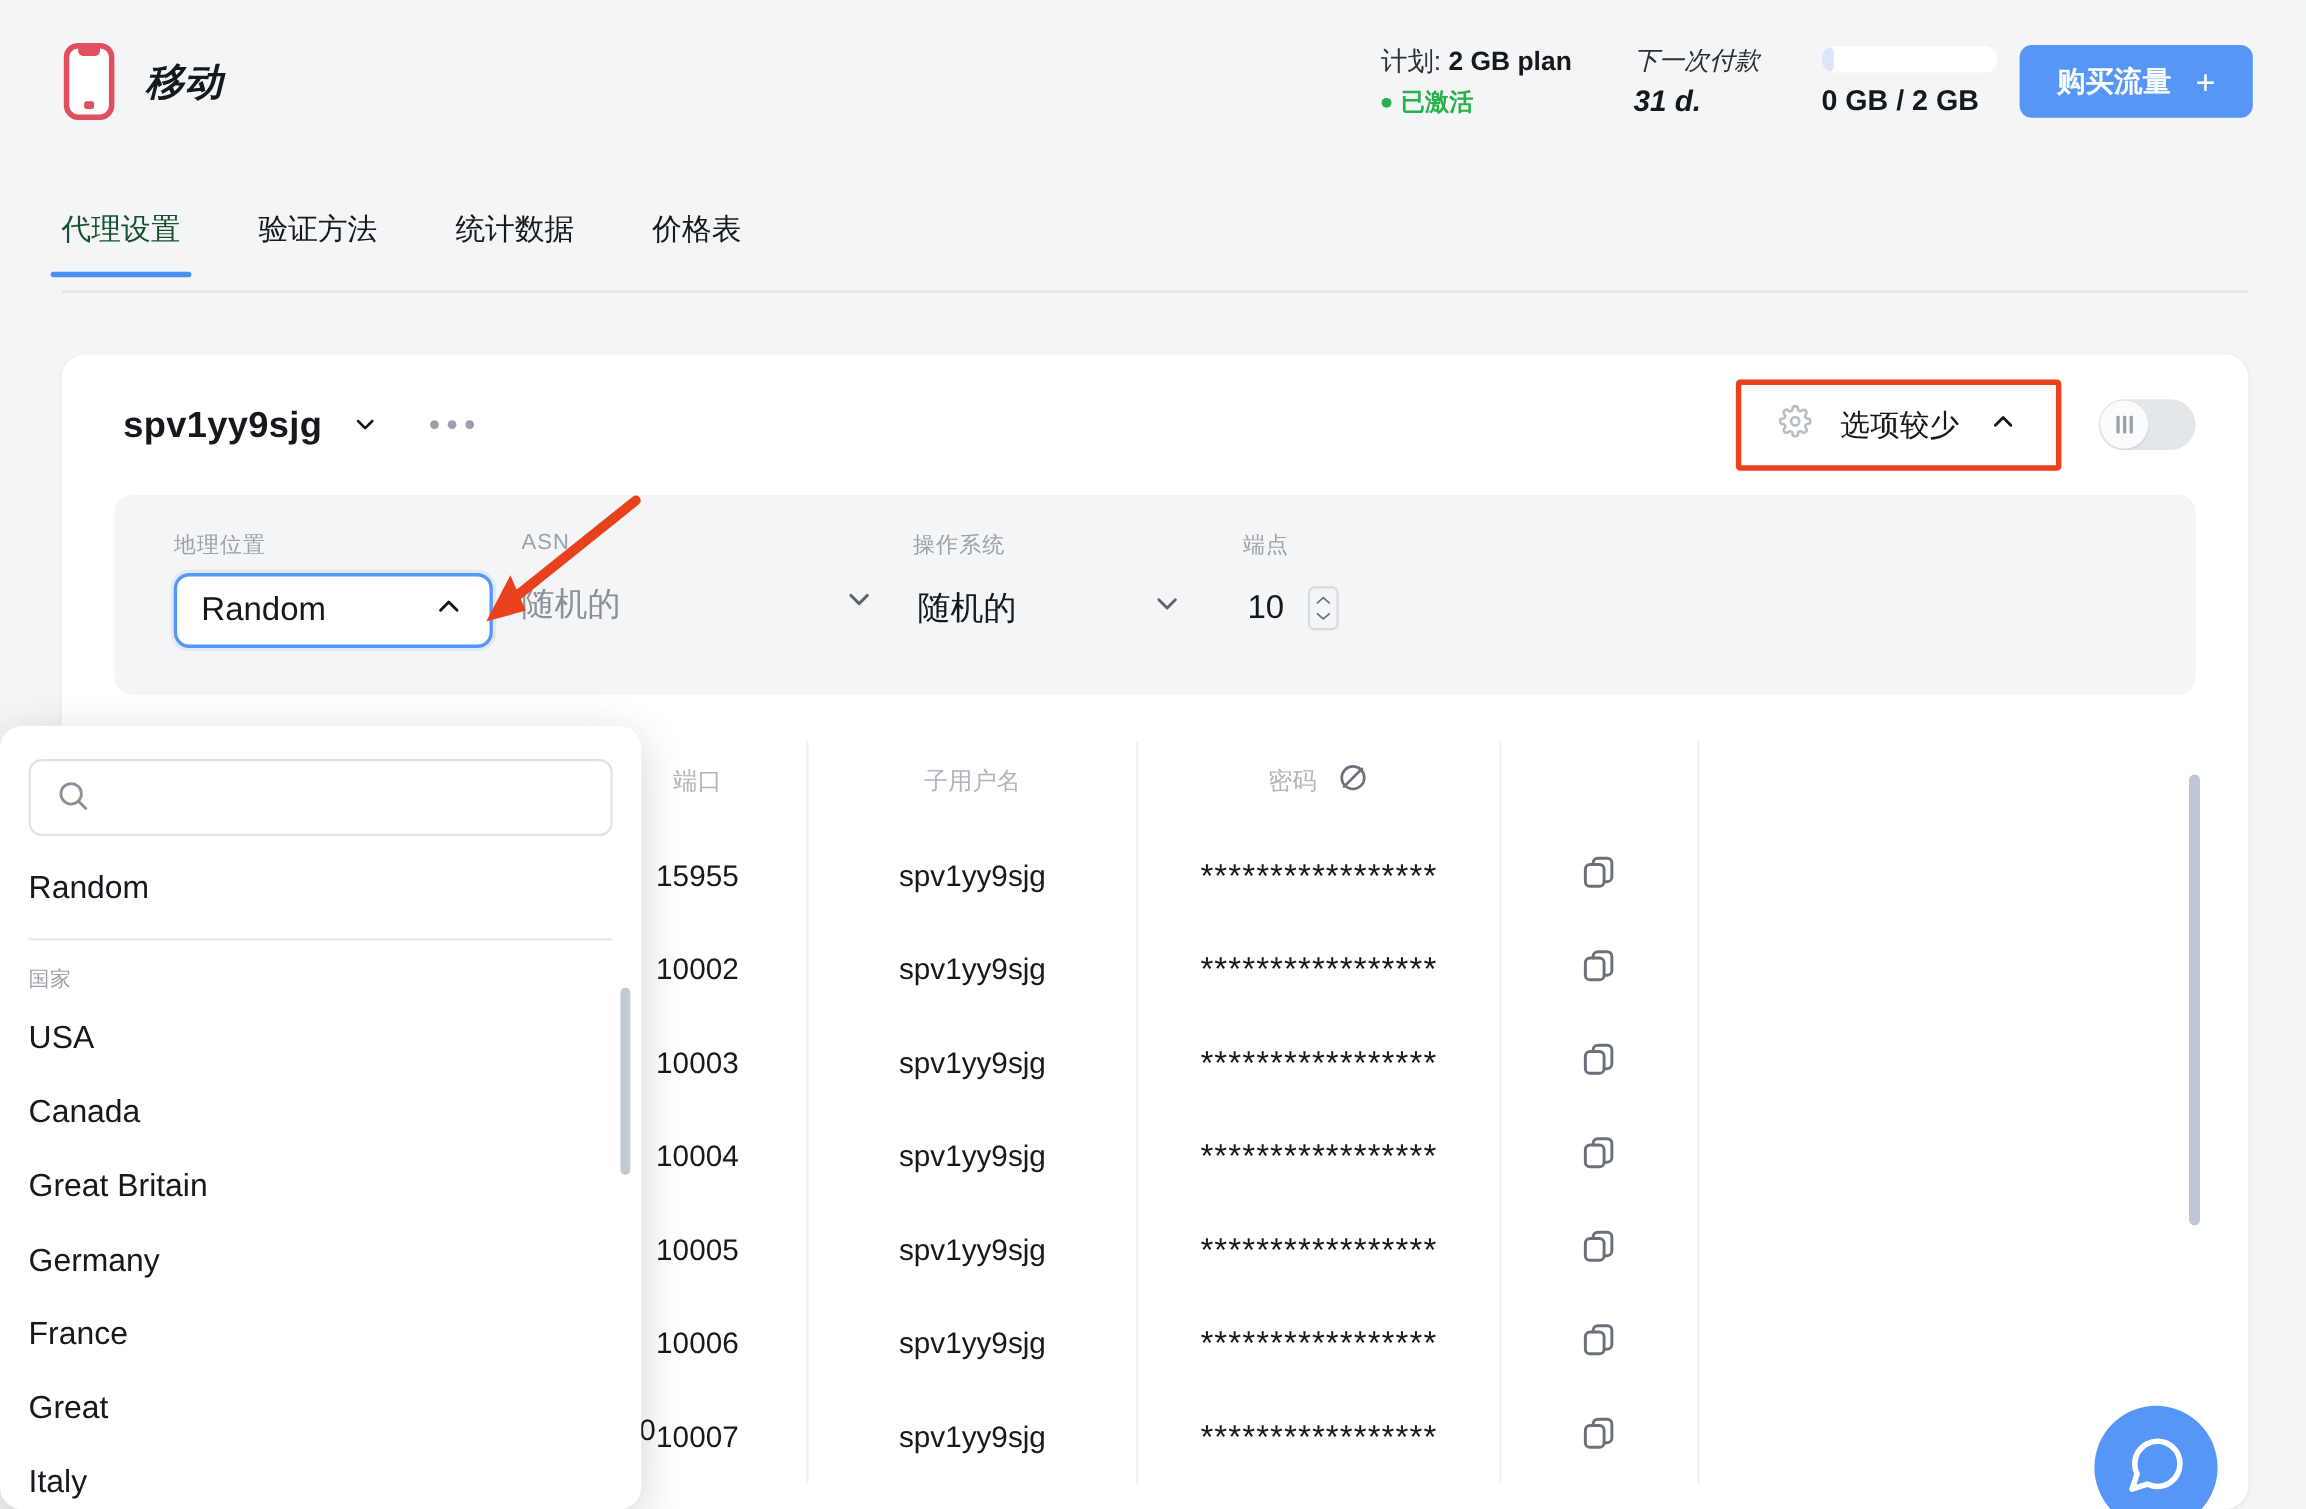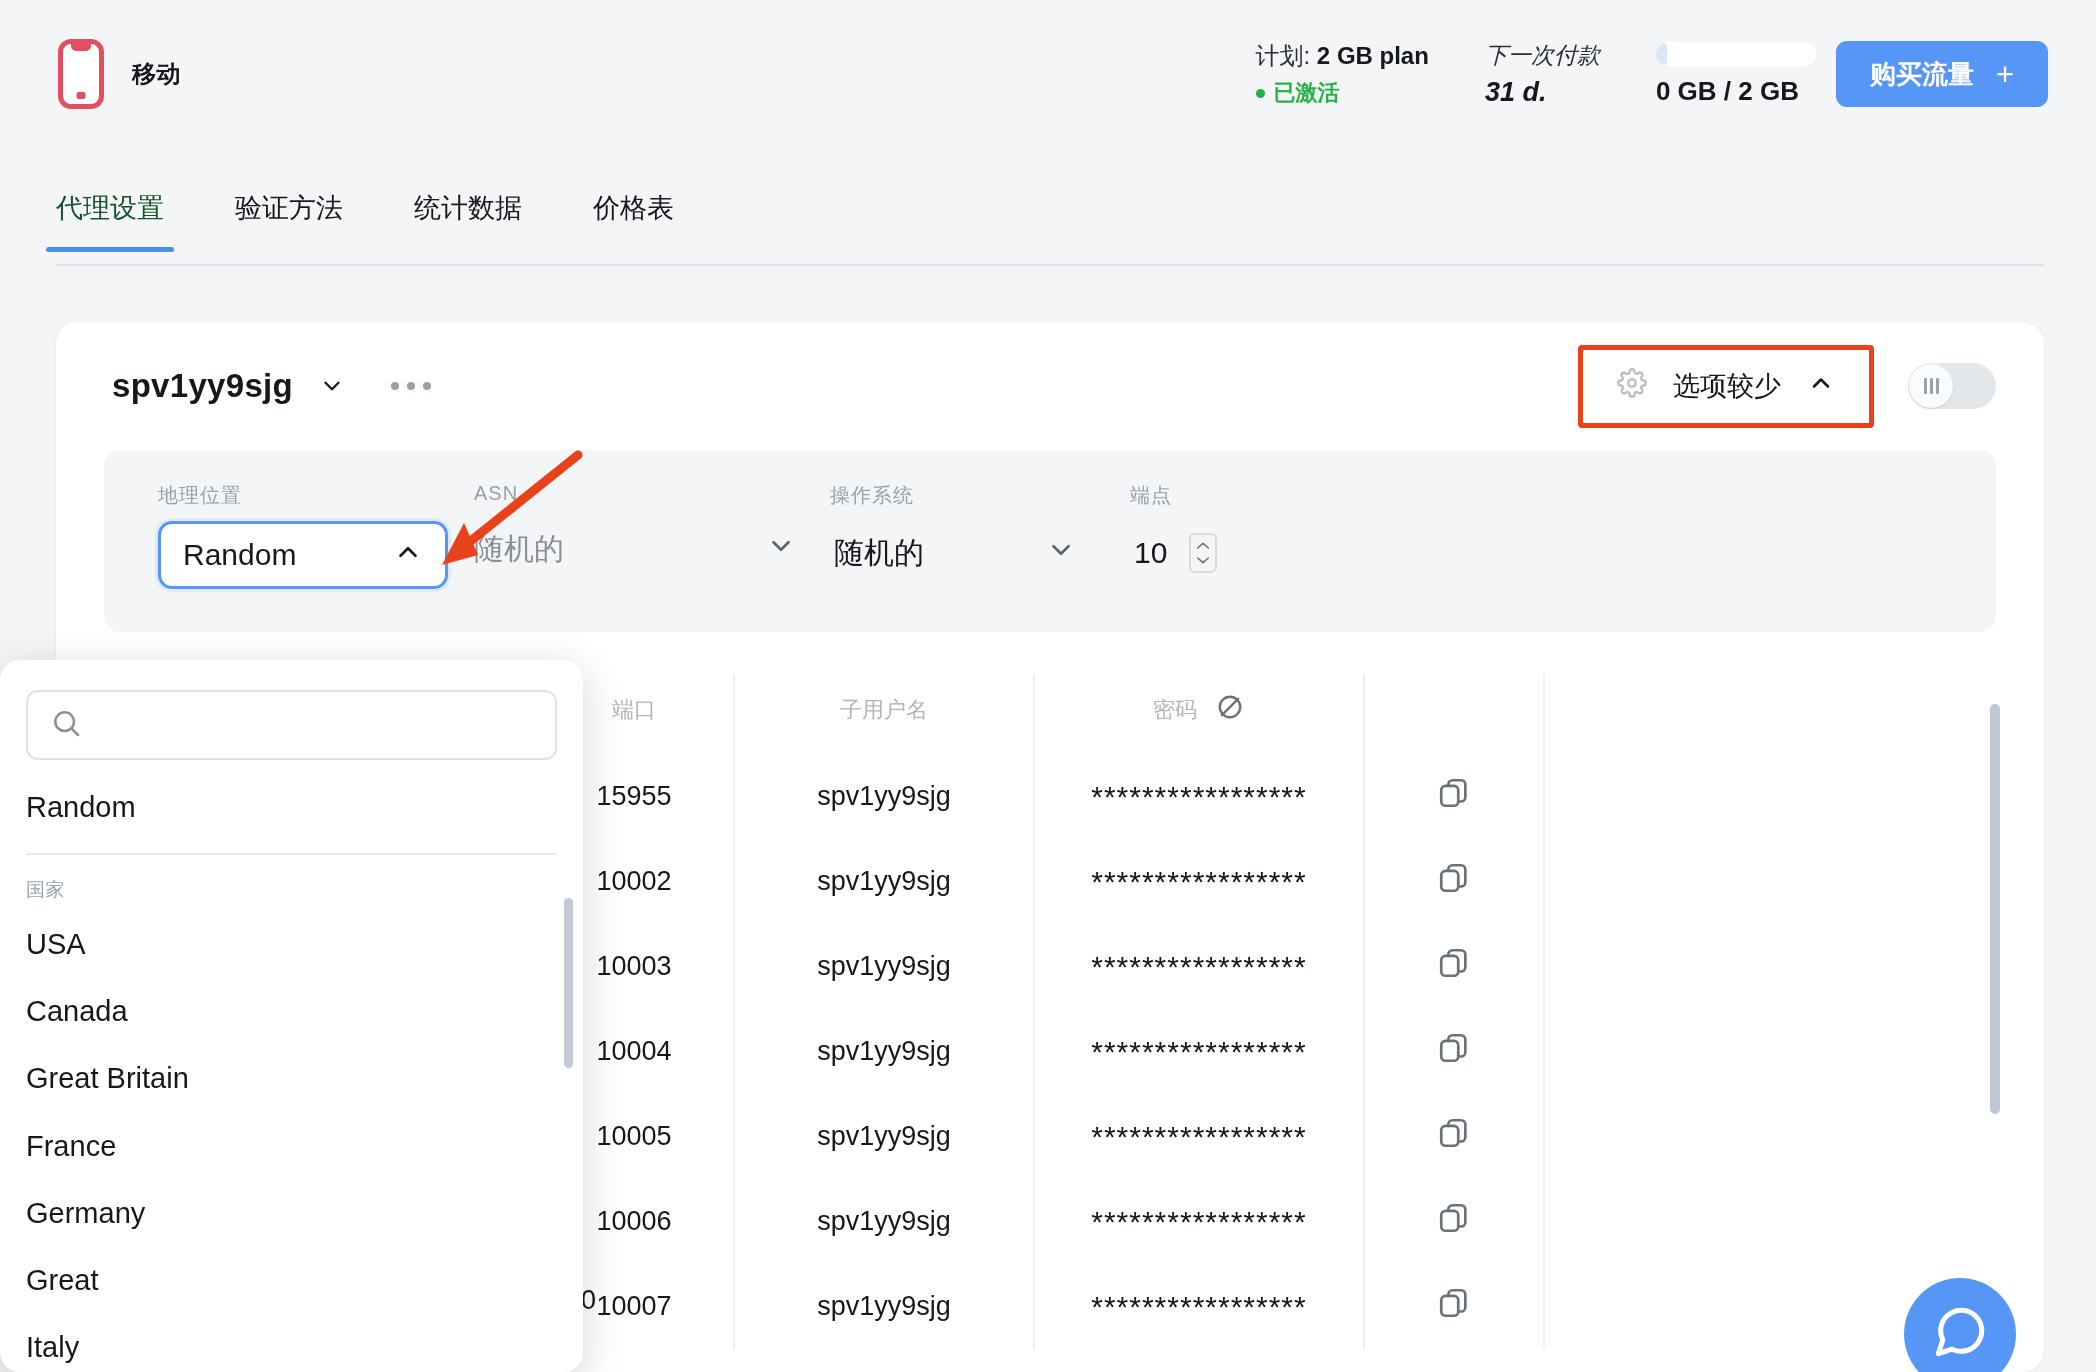--- a/index.html
+++ b/index.html
@@ -25,21 +25,21 @@
     border-radius: 13px; background: #fff;
   }
   .phone-icon .notch {
     position: absolute; top: 4px; left: 50%; transform: translateX(-50%);
     width: 20px; height: 8px; background: #e05060; border-radius: 0 0 5px 5px;
   }
   .phone-icon .dot {
     position: absolute; bottom: 10px; left: 50%; transform: translateX(-50%);
     width: 9px; height: 7px; background: #e05060; border-radius: 2px;
   }
-  .brand-title { font-size: 24px; font-weight: 700; color: #15181c; letter-spacing: .5px; }
+  .brand-title { font-size: 35px; font-weight: 700; color: #15181c; letter-spacing: .5px; font-style: italic; }
 
   .header-right {
     margin-left: auto; margin-right: 48px;
     display: flex; align-items: center; gap: 0;
   }
   .plan-block { text-align: left; padding-right: 56px; }
   .plan-line1 { font-size: 24px; color: #2a2f36; white-space: nowrap; }
   .plan-line1 b { font-weight: 700; color: #15181c; }
   .plan-line2 { font-size: 22px; color: #27b14a; margin-top: 6px; display: flex; align-items: center; gap: 9px; font-weight: 600; }
   .plan-dot { width: 9px; height: 9px; border-radius: 50%; background: #27b14a; display: inline-block; }
@@ -534,22 +534,22 @@
       </span>
     </div>
     <div class="geo-list">
       <div class="geo-item random">Random</div>
       <div class="geo-divider"></div>
       <div class="geo-section">国家</div>
       <div id="country-list">
           <div class="geo-item">USA</div>
           <div class="geo-item">Canada</div>
           <div class="geo-item">Great Britain</div>
+          <div class="geo-item">Germany</div>
           <div class="geo-item">France</div>
-          <div class="geo-item">Germany</div>
           <div class="geo-item">Great</div>
           <div class="geo-item">Italy</div>
         </div>
     </div>
     <div class="geo-scroll"></div>
   </div>
 
   <div class="arrow-annot">
     <svg width="220" height="145" viewBox="0 0 220 145">
       <line x1="178" y1="20" x2="62" y2="113" stroke="#e8411c" stroke-width="9" stroke-linecap="round"></line>

